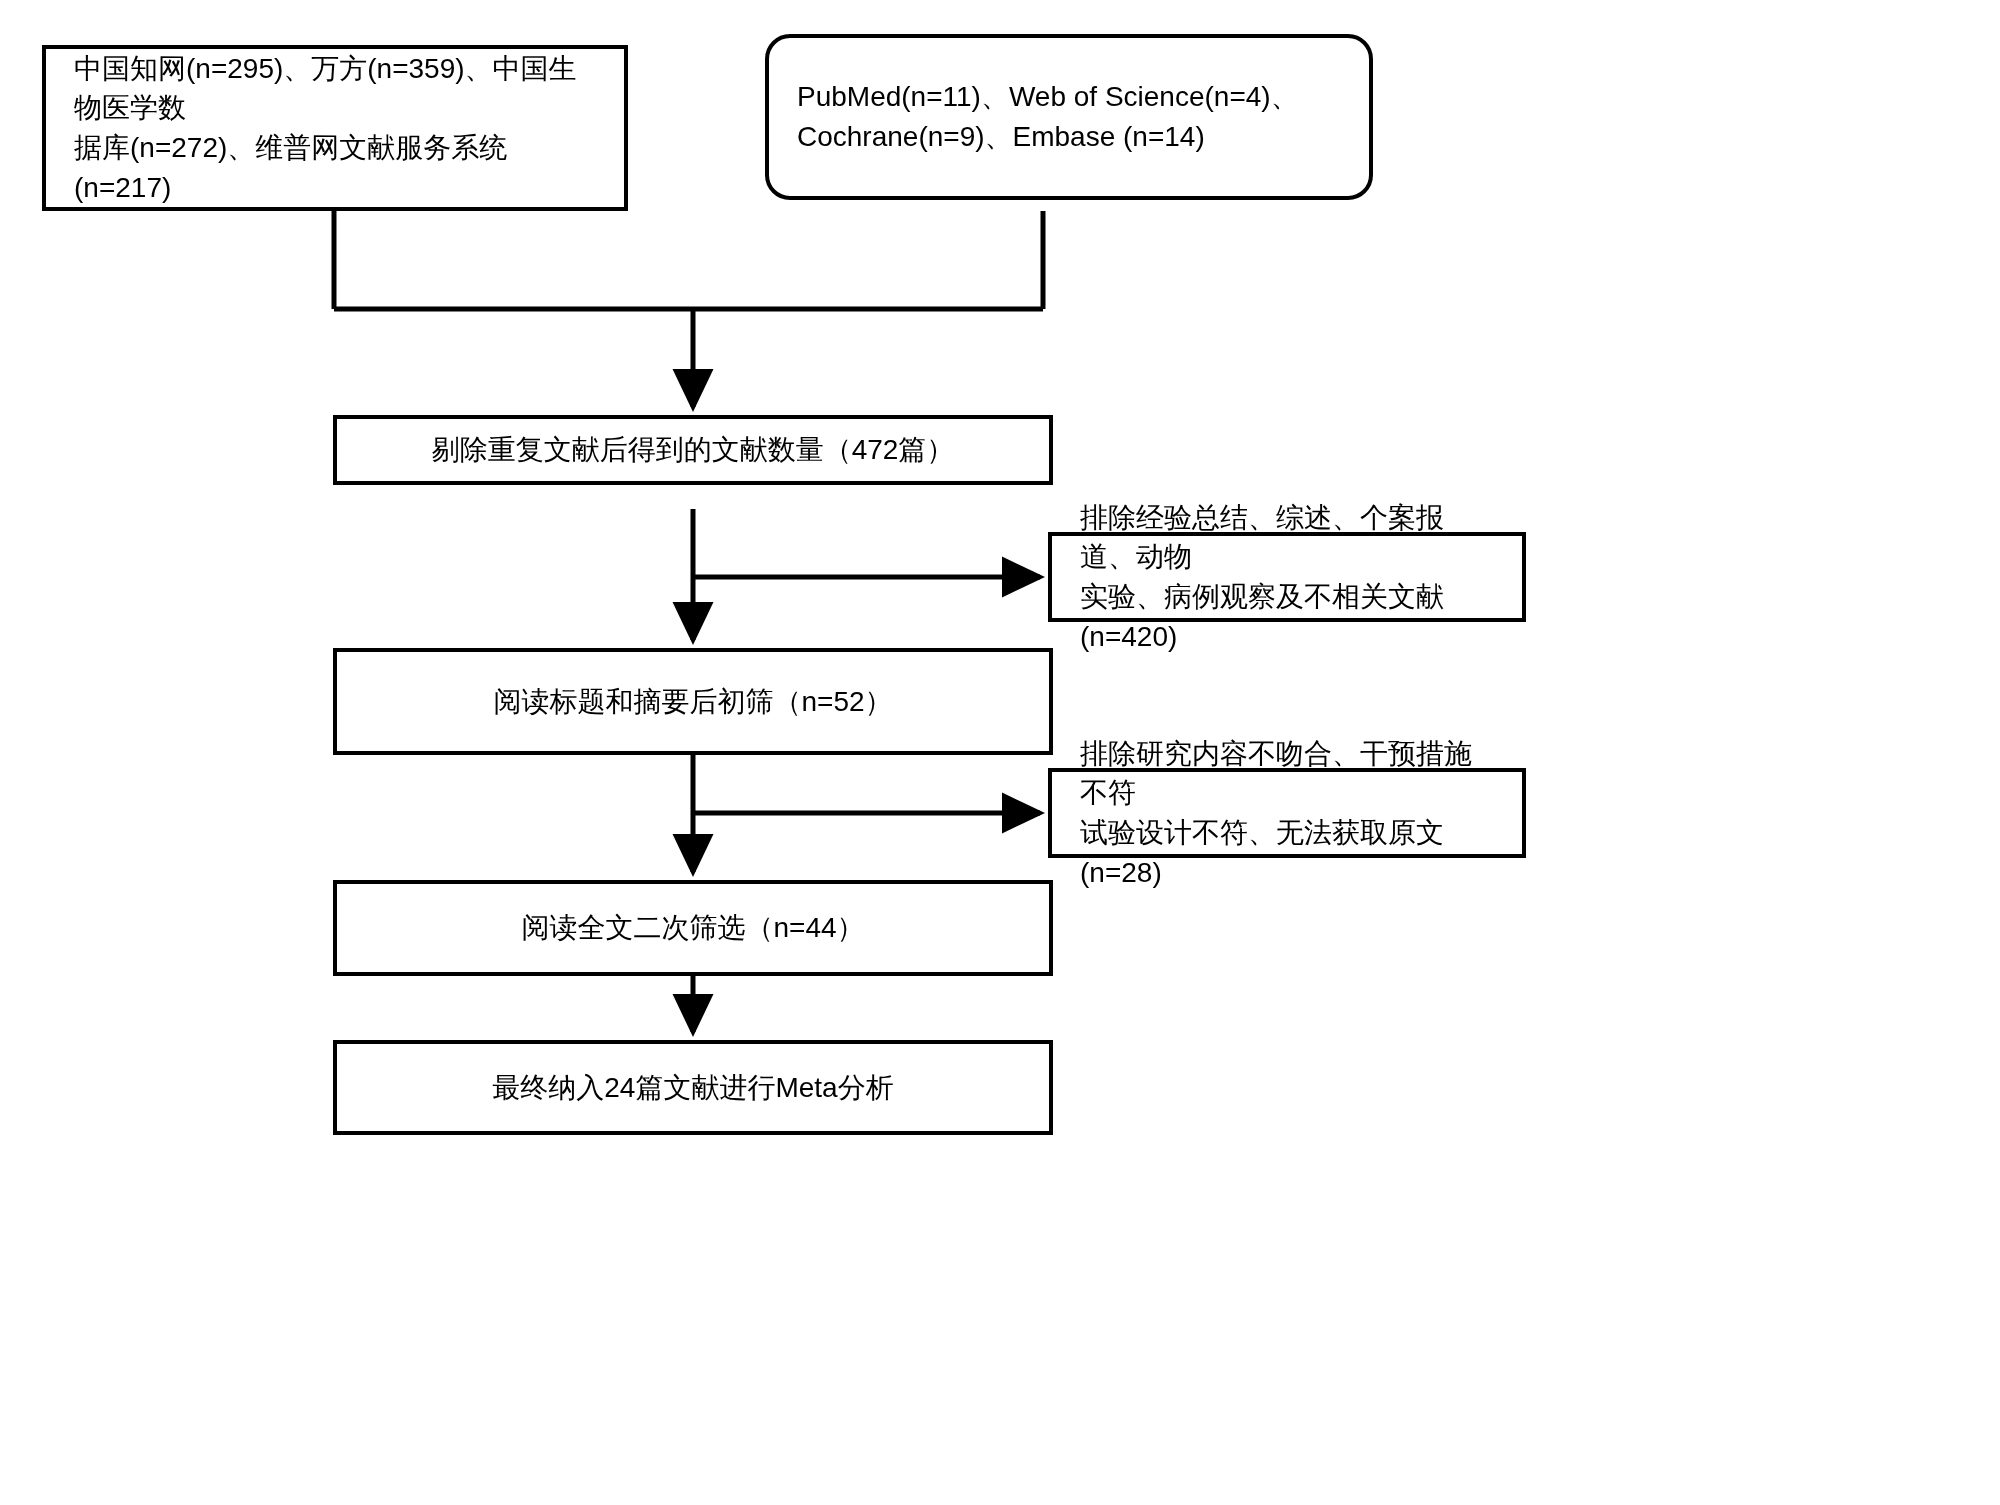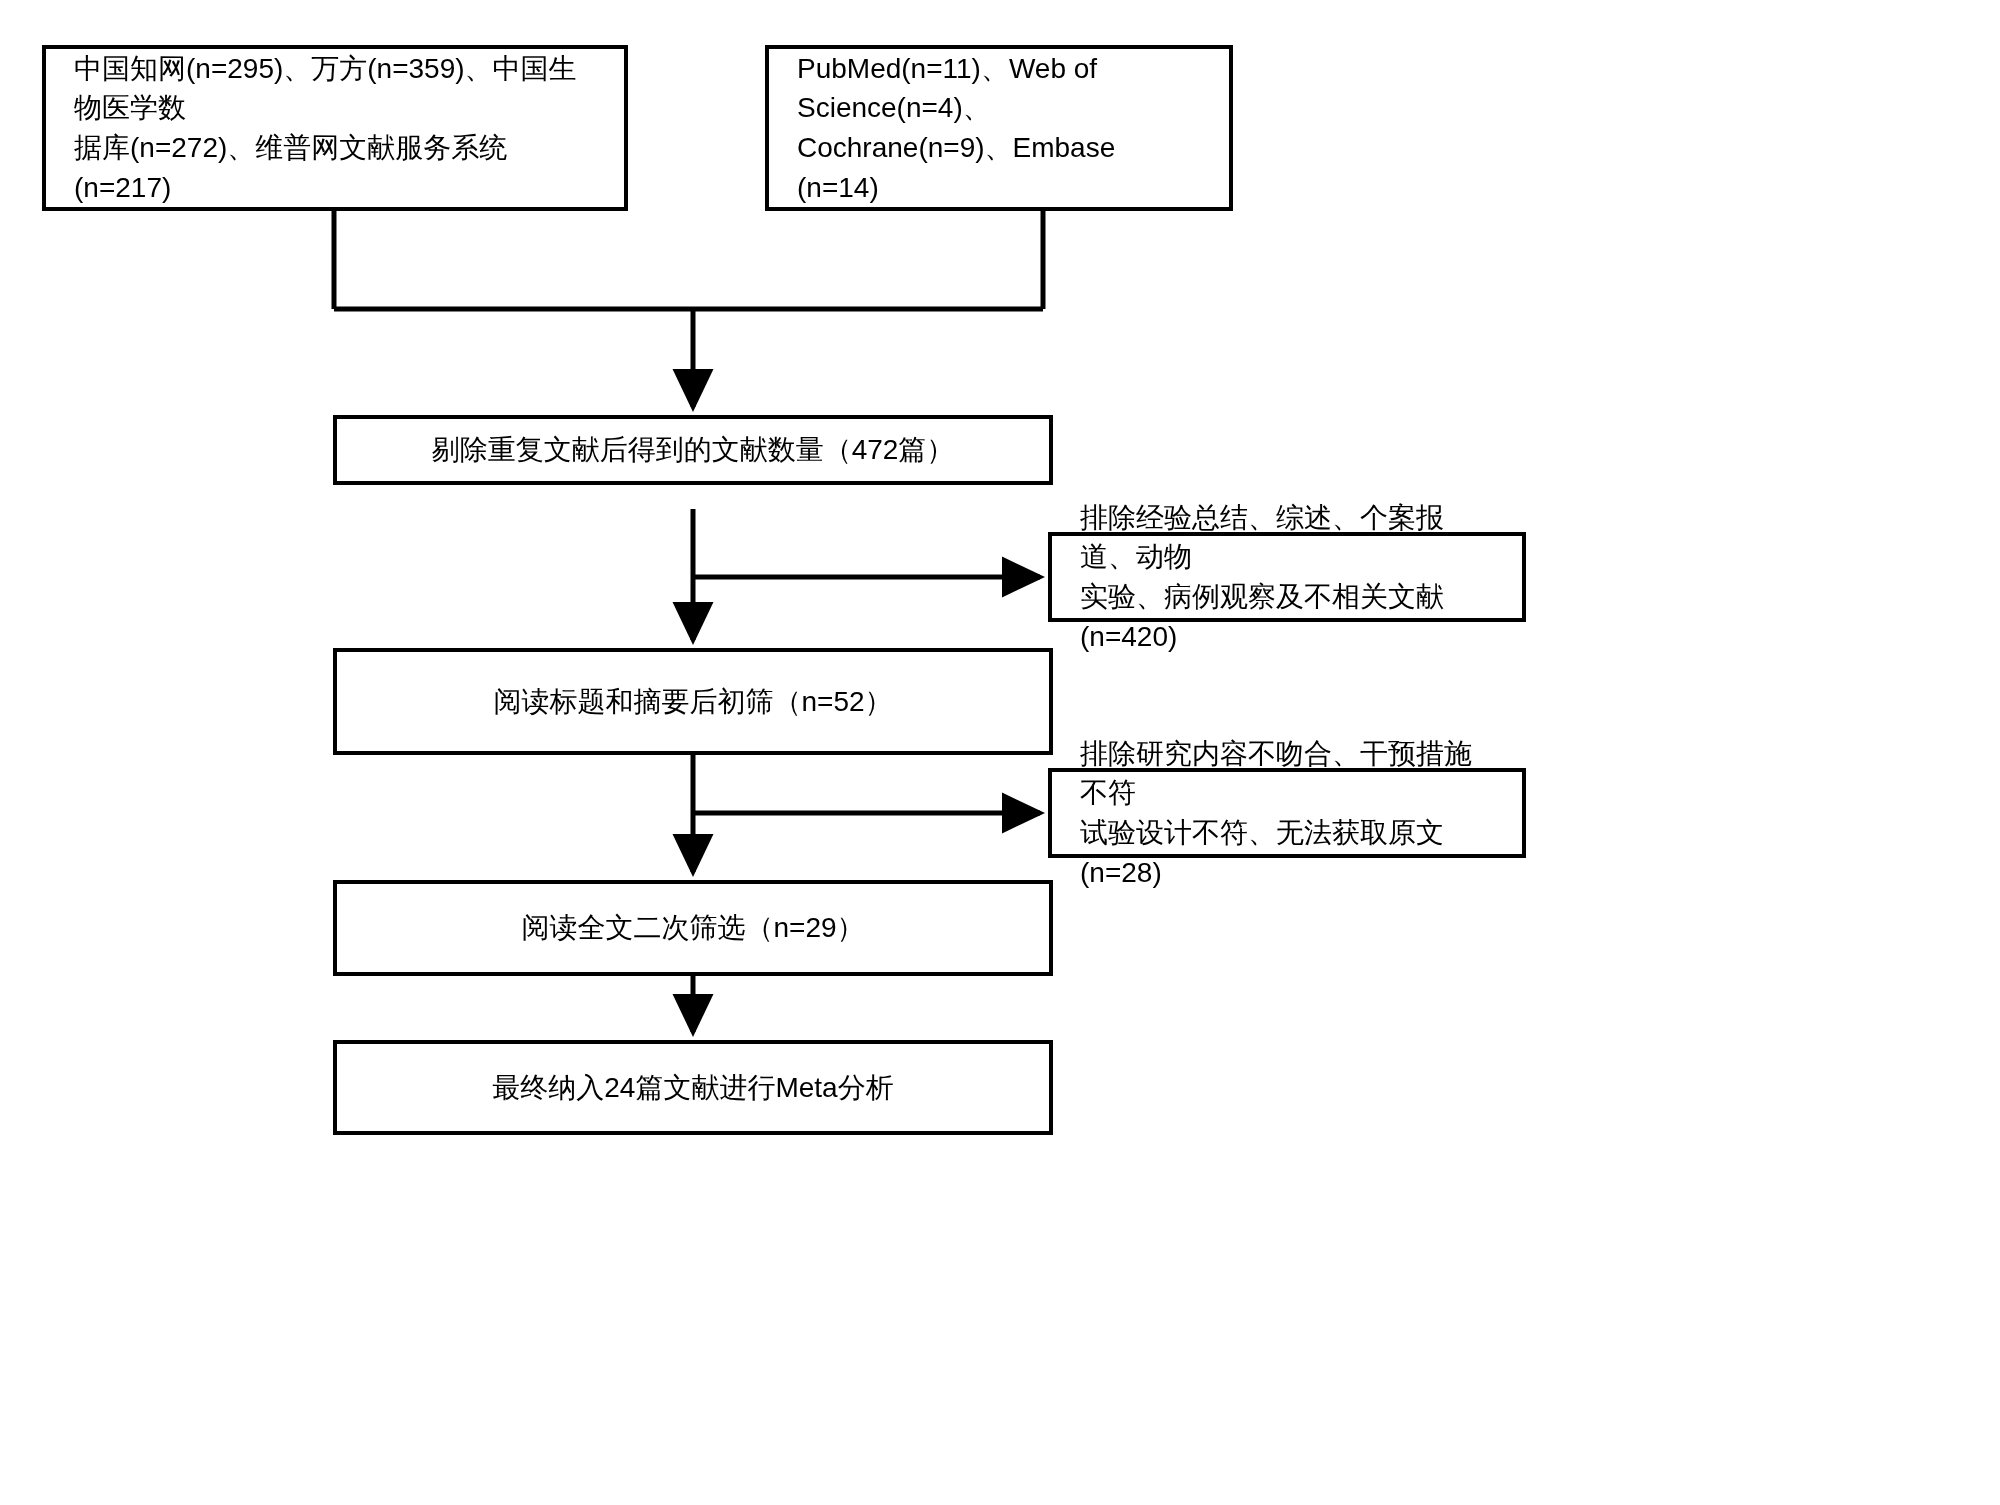--- a/index.html
+++ b/index.html
@@ -45,21 +45,21 @@
     padding: 0 26px 0 28px;
   }
   
   .node.align-center .node-text {
     text-align: center;
     padding: 0 20px;
   }
 
   
   .node-source-cn { left: 42px;   top: 45px;   width: 586px; height: 166px; }
-  .node-source-en { left: 765px;  top: 45px;   width: 468px; height: 166px; }
+  .node-source-en { left: 765px;  top: 34px;   width: 608px; height: 166px; border-radius: 25px; }
   .node-dedup     { left: 333px;  top: 415px;  width: 720px; height: 70px;  }
   .node-exclude-1 { left: 1048px; top: 532px;  width: 478px; height: 90px;  }
   .node-screen    { left: 333px;  top: 648px;  width: 720px; height: 107px;  }
   .node-exclude-2 { left: 1048px; top: 768px;  width: 478px; height: 90px;  }
   .node-fulltext  { left: 333px;  top: 880px;  width: 720px; height: 96px;  }
   .node-included  { left: 333px;  top: 1040px; width: 720px; height: 95px;  }
 </style>
 </head>
 <body>
 
@@ -114,20 +114,20 @@
   <div class="node node-screen align-center">
     <div class="node-text">阅读标题和摘要后初筛（n=52）</div>
   </div>
 
   <div class="node node-exclude-2 align-left">
     <div class="node-text">排除研究内容不吻合、干预措施不符
 试验设计不符、无法获取原文(n=28)</div>
   </div>
 
   <div class="node node-fulltext align-center">
-    <div class="node-text">阅读全文二次筛选（n=29）</div>
+    <div class="node-text">阅读全文二次筛选（n=44）</div>
   </div>
 
   <div class="node node-included align-center">
     <div class="node-text">最终纳入24篇文献进行Meta分析</div>
   </div>
 
 </div>
 
 </body></html>

